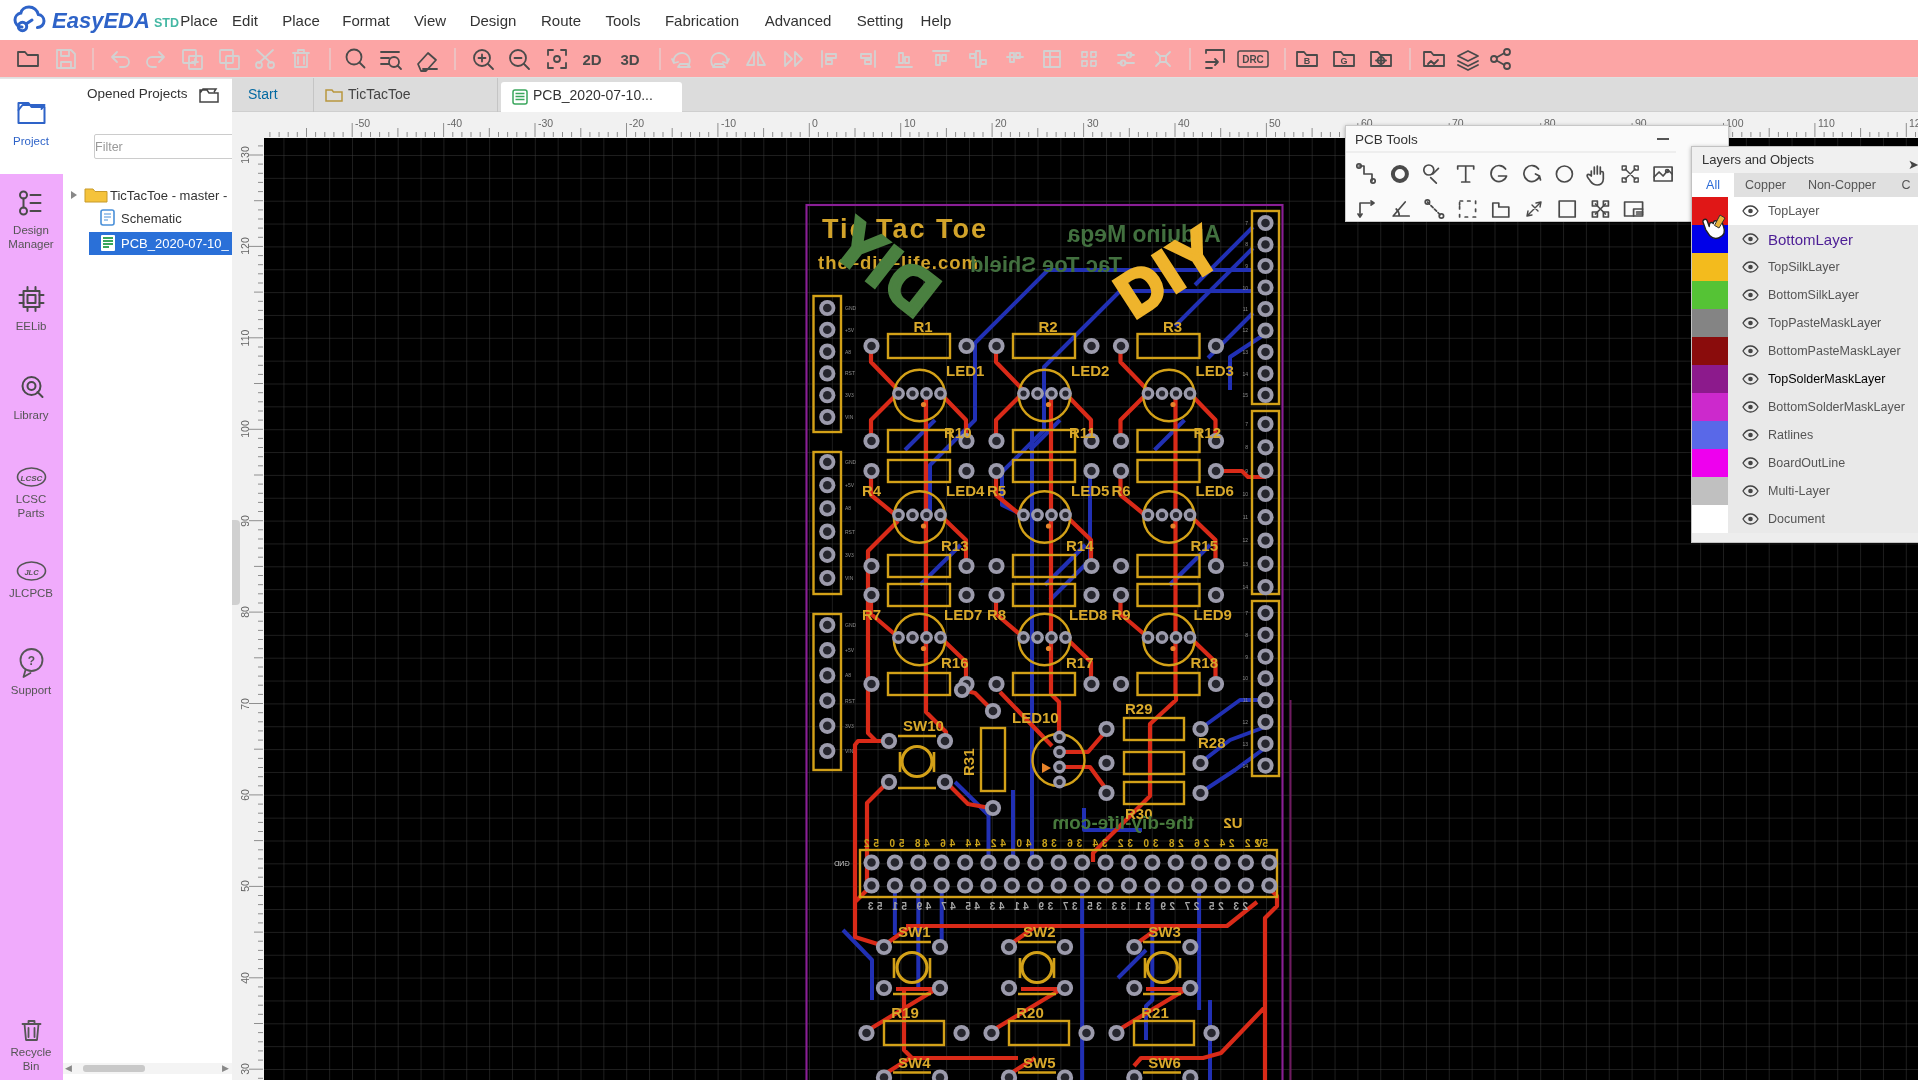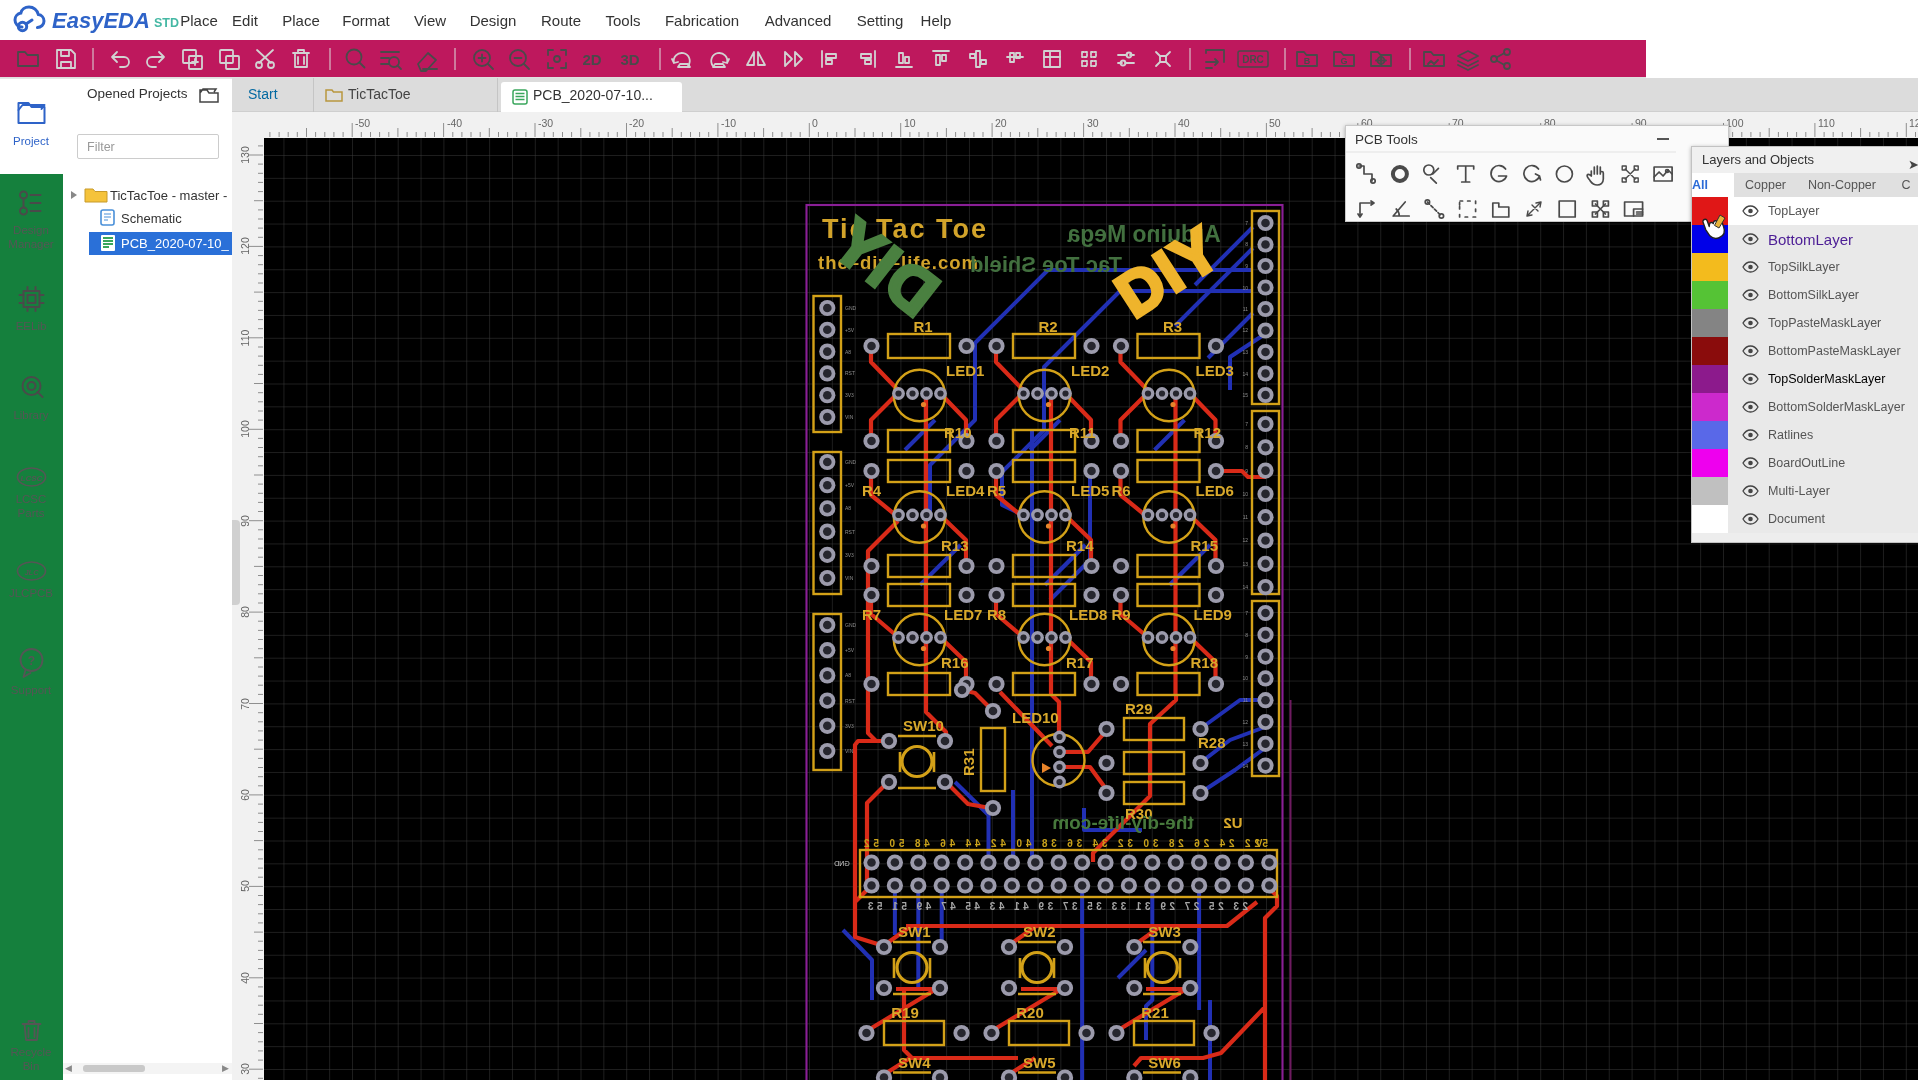--- a/index.html
+++ b/index.html
@@ -1,17 +1,17 @@
 <!DOCTYPE html>
 <html><head><meta charset="utf-8"><style>
 *{margin:0;padding:0;box-sizing:border-box}
 html,body{width:1918px;height:1080px;overflow:hidden;font-family:"Liberation Sans",sans-serif;background:#fff}
 #menubar{position:absolute;left:0;top:0;width:1918px;height:40px;background:#fff;font-size:15px;color:#333}
-#toolbar{position:absolute;left:0;top:40px;width:1646px;height:38px;background:#be185d;border-bottom:1px solid #e0e0e0}
-#sidebar{position:absolute;left:0;top:78px;width:71px;height:1002px;background:#15803d;border-right:1px solid #ddd;border-top:1px solid #e5e5e5}
+#toolbar{position:absolute;left:0;top:40px;width:1918px;height:38px;background:#fca5a5;border-bottom:1px solid #e0e0e0}
+#sidebar{position:absolute;left:0;top:78px;width:71px;height:1002px;background:#f0abfc;border-right:1px solid #ddd;border-top:1px solid #e5e5e5}
 #projpanel{position:absolute;left:63px;top:78px;width:169px;height:1002px;background:#fff;border-top:1px solid #e5e5e5}
 #tabrow{position:absolute;left:232px;top:78px;width:1686px;height:34px;background:#dcdcdc;border-bottom:1px solid #cfcfcf}
 #splitter{position:absolute;left:232px;top:112px;width:8px;height:968px;background:#f1f1f1}
 #collapse{position:absolute;left:232px;top:520px;width:8px;height:85px;background:#d0d0d0;border-radius:0 4px 4px 0}
 #pcbtools{position:absolute;left:1345px;top:125px;width:384px;height:97px;background:#fafafa;border:1px solid #c8c8c8;box-shadow:0 1px 4px rgba(0,0,0,.3);z-index:4}
 text{font-family:"Liberation Sans",sans-serif}
 </style></head>
 <body>
 <div id="menubar">
     <svg width="180" height="40" style="position:absolute;left:8px;top:0" viewBox="0 0 180 40">
@@ -227,21 +227,21 @@
         <path d="M-9 -7h18 M-7 -7l1.5 16h11L7 -7 M-3 -7v-3h6v3 M-3 -3v9 M3 -3v9"></path>
       </g>
       <text x="31" y="977" font-size="11.5" fill="#555" text-anchor="middle">Recycle</text>
       <text x="31" y="991" font-size="11.5" fill="#555" text-anchor="middle">Bin</text>
     </svg></div>
 <div id="projpanel">
     <div style="position:absolute;left:24px;top:7px;font-size:13.5px;color:#333">Opened Projects</div>
     <svg width="22" height="18" style="position:absolute;left:135px;top:7px" viewBox="0 0 22 18">
       <path d="M2 4h7l2 3h9v9H2z M2 7l3-4h13l-2 3" fill="none" stroke="#444" stroke-width="1.5"></path>
     </svg>
-    <div style="position:absolute;left:14px;top:55px;width:142px;height:25px;border:1px solid #ccc;border-radius:2px;background:#fff;font-size:12.5px;color:#999;line-height:24px;padding-left:9px">Filter</div>
+    <div style="position:absolute;left:31px;top:55px;width:142px;height:25px;border:1px solid #ccc;border-radius:2px;background:#fff;font-size:12.5px;color:#999;line-height:24px;padding-left:0">Filter</div>
     <svg width="169" height="90" style="position:absolute;left:0;top:104px">
 <path d="M8 8l6 4-6 4z" fill="#888"></path>
 <path d="M22 6h8l2 2.5h12V19H22z" fill="#f5c33b" stroke="#c79a2a"></path>
 <text x="47" y="17" font-size="13" fill="#333" font-family="Liberation Sans">TicTacToe - master -</text>
 <g transform="translate(38 25)">
         <rect x="0" y="2" width="13" height="15" rx="2" fill="#fff" stroke="#4a90d9" stroke-width="1.6"></rect>
         <path d="M3 6h7 M3 9h7 M3 12h4" stroke="#4a90d9"></path>
       </g>
 <text x="58" y="40" font-size="13" fill="#333" font-family="Liberation Sans">Schematic</text>
 <rect x="26" y="49" width="143" height="23" fill="#2a70d8"></rect>
@@ -790,21 +790,21 @@
         <g>
           <rect x="-9" y="-7" width="18" height="14"></rect>
           <path d="M0 7V0h9 M3 3h6 M3 5h6"></path>
         </g>
       </g>
     </svg></div>
 
 <div style="position:absolute;left:1691px;top:146px;width:235px;background:#f0f0f0;border:1px solid #c2c2c2;box-shadow:0 1px 4px rgba(0,0,0,.3);z-index:4">
 <div style="height:26px;font-size:13px;color:#333;padding-left:10px;line-height:26px;background:#f0f0f0">Layers and Objects <span style="position:absolute;right:6px;top:5px;color:#444">➤</span></div>
 <div style="height:24px;background:#e0e0e0;display:flex;font-size:12.5px">
-<div style="width:44px;background:#fff;color:#2b6bd7;font-weight:bold;line-height:24px">All</div>
+<div style="width:44px;background:#fff;color:#2b6bd7;font-weight:normal;text-align:center;line-height:24px">All</div>
 <div style="width:66px;color:#555;text-align:center;line-height:24px">Copper</div>
 <div style="width:94px;color:#555;text-align:center;line-height:24px">Non-Copper</div>
 <div style="width:40px;color:#555;text-align:center;line-height:24px">C</div>
 </div>
 <div style="display:flex;align-items:center;height:28px;background:#fff">
       <div style="width:36px;height:28px;background:#e01717;flex:0 0 auto"></div>
       <div style="width:14px"></div>
       <svg width="17" height="12" viewBox="0 0 17 12" style="flex:0 0 auto">
         <path d="M1 6C3 2.5 5.5 1 8.5 1S14 2.5 16 6c-2 3.5-4.5 5-7.5 5S3 9.5 1 6z" fill="none" stroke="#444" stroke-width="1.3"></path>
         <circle cx="8.5" cy="6" r="2.3" fill="#444"></circle>

